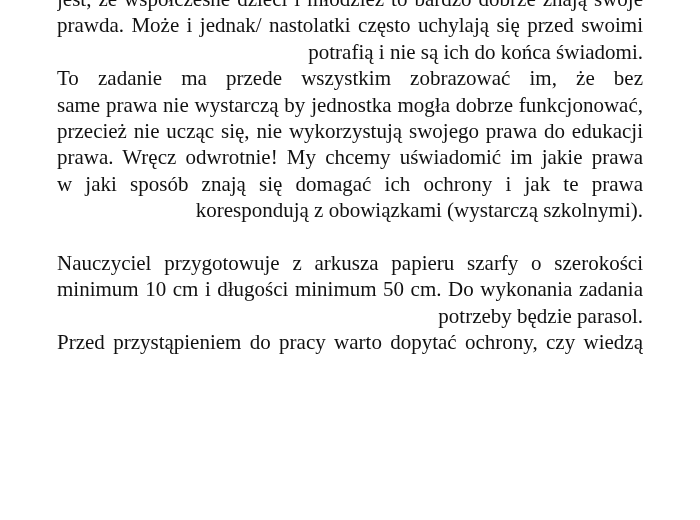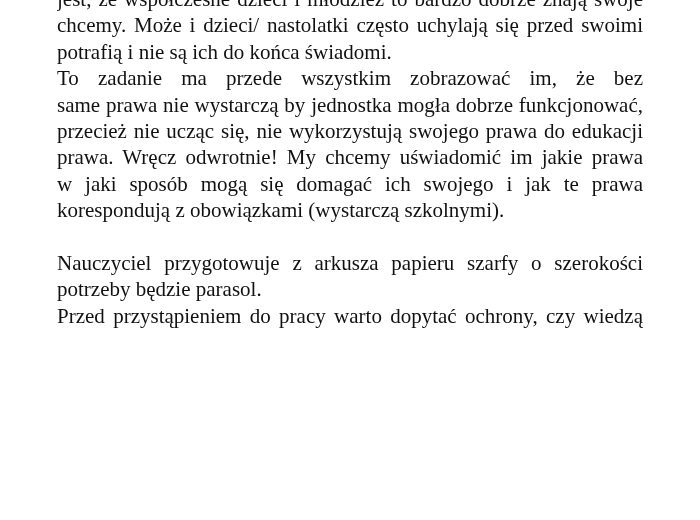--- a/index.html
+++ b/index.html
@@ -22,43 +22,44 @@
     display: block;
     white-space: nowrap;
     height: 26.4px;
   }
   .line.j {
     text-align: justify;
     text-align-last: justify;
     white-space: normal;
     overflow: hidden;
   }
-  .line.l { text-align: left; font-family: Liberation Serif, serif; }
+  .line.l { text-align: right; font-family: Liberation Serif, serif; }
   .blank { display: block; height: 26.4px; }
 </style>
 </head>
 <body>
 
 <div class="page">
   <div>
     <span class="line j">jest, że współczesne dzieci i młodzież to bardzo dobrze znają swoje</span>
-    <span class="line j">chcemy. Może i dzieci/ nastolatki często uchylają się przed swoimi</span>
+    <span class="line j">prawda. Może i jednak/ nastolatki często uchylają się przed swoimi</span>
     <span class="line l">potrafią i nie są ich do końca świadomi.</span>
   </div>
   <div>
     <span class="line j">To zadanie ma przede wszystkim zobrazować im, że bez obowiązków,</span>
     <span class="line j">same prawa nie wystarczą by jednostka mogła dobrze funkcjonować, bo</span>
     <span class="line j">przecież nie ucząc się, nie wykorzystują swojego prawa do edukacji ;)</span>
   </div>
   <div>
     <span class="line j">prawa. Wręcz odwrotnie! My chcemy uświadomić im jakie prawa mają,</span>
-    <span class="line j">w jaki sposób mogą się domagać ich swojego i jak te prawa</span>
+    <span class="line j">w jaki sposób znają się domagać ich ochrony i jak te prawa</span>
     <span class="line l">korespondują z obowiązkami (wystarczą szkolnymi).</span>
   </div>
   <span class="blank"></span>
   <div>
     <span class="line j">Nauczyciel przygotowuje z arkusza papieru szarfy o szerokości</span>
+    <span class="line j">minimum 10 cm i długości minimum 50 cm. Do wykonania zadania</span>
     <span class="line l">potrzeby będzie parasol.</span>
   </div>
   <div>
     <span class="line j">Przed przystąpieniem do pracy warto dopytać ochrony, czy wiedzą do</span>
   </div>
 </div>
 
 </body></html>

